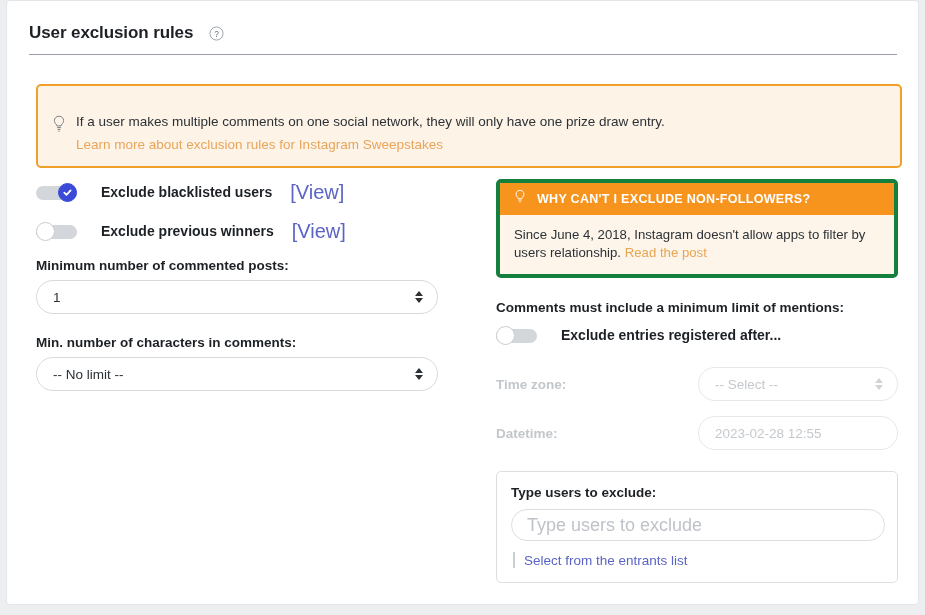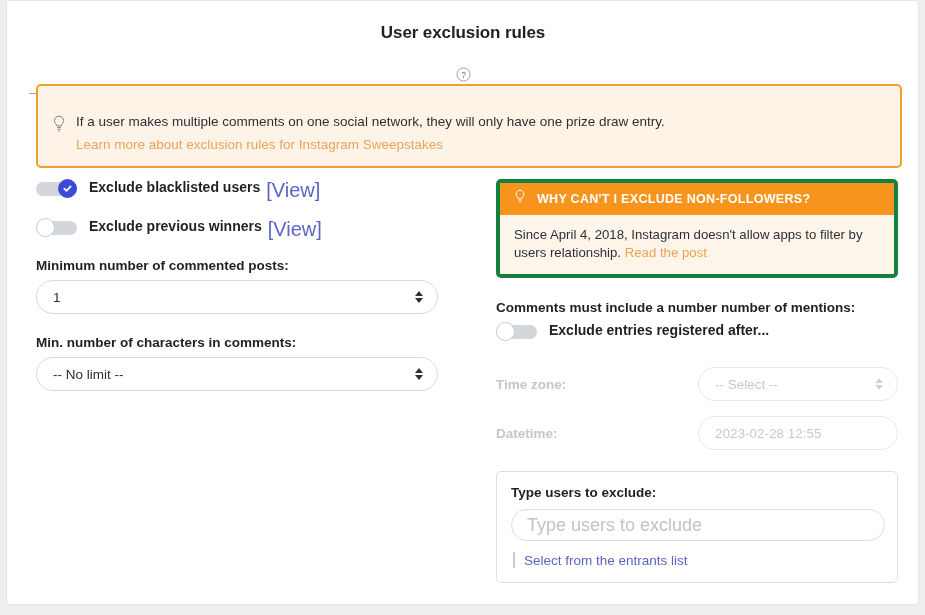--- a/index.html
+++ b/index.html
@@ -19,21 +19,21 @@
     border-radius: 4px;
     overflow: hidden;
   }
 
   
   .page-header {
     position: absolute;
     left: 22px; top: 22px; width: 868px;
   }
   .page-title-row {
-    display: flex; align-items: center; gap: 24px; flex-direction: column;
+    display: flex; align-items: center; gap: 16px;
   }
   .page-title {
     font-size: 17px; font-weight: bold; color: #1d2125;
     letter-spacing: -0.1px;
   }
   .help-icon {
     width: 15px; height: 15px; display:inline-block;
   }
   .title-rule {
     margin-top: 11px;
@@ -61,21 +61,21 @@
     font-size: 13.5px; color: #e8a55c; line-height: 1.2;
     text-decoration: none; cursor: pointer;
   }
 
   
   .col-left  { position: absolute; left: 29px;  top: 178px; width: 420px; }
   .col-right { position: absolute; left: 489px; top: 178px; width: 406px; }
 
   
   .toggle-row {
-    display: flex; align-items: flex-start; gap: 12px;
+    display: flex; align-items: center; gap: 24px;
     height: 26px;
   }
   .switch {
     position: relative;
     width: 41px; height: 19px;
     flex: 0 0 auto;
     cursor: pointer;
   }
   .switch .track {
     position: absolute; left: 0; top: 3px;
@@ -293,26 +293,26 @@
         <span>
           <svg width="12" height="16" viewBox="0 0 14 18">
             <path d="M7 1.2c-2.7 0-4.6 2-4.6 4.4 0 1.6 0.8 2.6 1.6 3.5 0.5 0.6 0.9 1.1 0.9 1.8h4.2c0-0.7 0.4-1.2 0.9-1.8 0.8-0.9 1.6-1.9 1.6-3.5C11.6 3.2 9.7 1.2 7 1.2z" fill="none" stroke="#ffffff" stroke-width="1.1"></path>
             <line x1="5.1" y1="12.6" x2="8.9" y2="12.6" stroke="#ffffff" stroke-width="1.1"></line>
             <line x1="6.1" y1="14.8" x2="7.9" y2="14.8" stroke="#ffffff" stroke-width="1.1"></line>
           </svg>
         </span>
         <span class="callout-head-text">WHY CAN'T I EXCLUDE NON-FOLLOWERS?</span>
       </div>
       <div class="callout-body">
-        <span>Since April 4, 2018, Instagram doesn't allow apps to filter by users relationship.</span>
+        <span>Since June 4, 2018, Instagram doesn't allow apps to filter by users relationship.</span>
         <a class="callout-link" href="#">Read the post</a>
       </div>
     </div>
 
-    <div class="field-label" style="margin-top:22px;">Comments must include a number number of mentions:</div>
+    <div class="field-label" style="margin-top:22px;">Comments must include a minimum limit of mentions:</div>
 
     <div class="toggle-row" style="">
       <span class="switch off">
         <span class="track"></span>
         <span class="knob"></span>
       </span>
       <span class="toggle-label">Exclude entries registered after...</span>
     </div>
 
     <div class="dis-row" style="margin-top:19px;">

